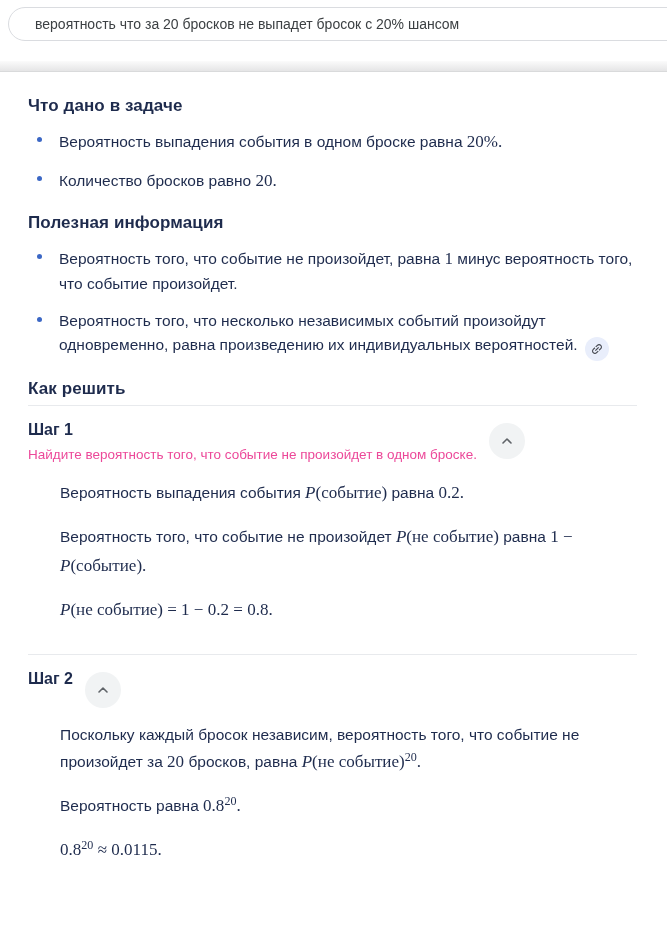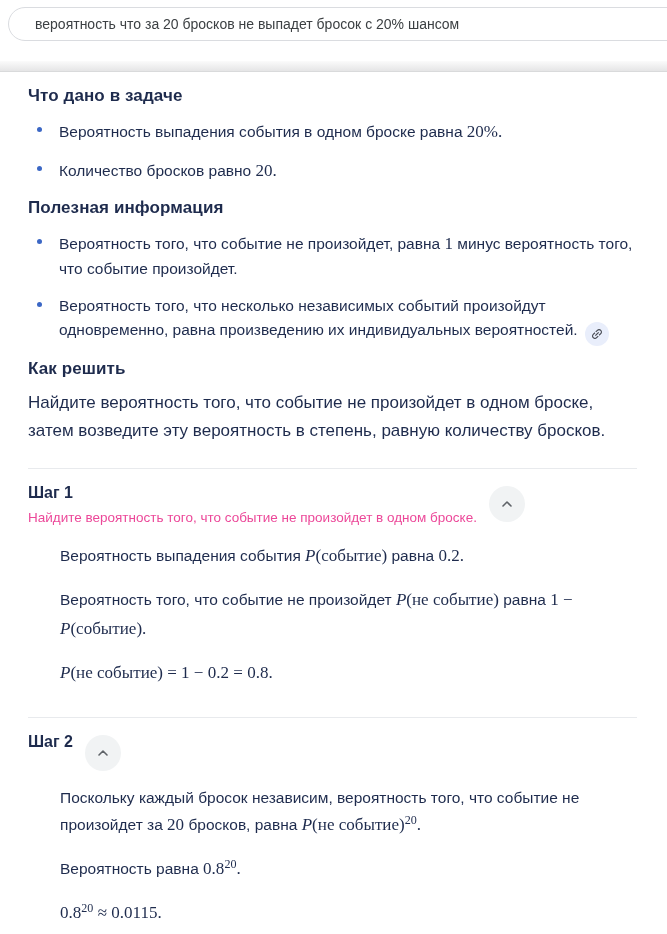--- a/index.html
+++ b/index.html
@@ -25,21 +25,21 @@
   }
   .header-shadow {
     height:11px; margin-top:4px;
     background:linear-gradient(#fbfbfb, #e5e5e6);
     border-bottom:1px solid #d9dadb;
   }
   
   main { padding:6px 30px 0 28px; }
   .section-title {
     font-size:17px; font-weight:700; color:#1e2b4d;
-    margin:8px 0 6px 0; letter-spacing:.1px;
+    margin:18px 0 6px 0; letter-spacing:.1px;
   }
   ul.bullets { list-style:none; margin:2px 0 4px 0; padding:0; }
   li.bullet {
     position:relative; padding-left:31px; margin:13px 0;
     font-size:15.5px; line-height:1.55; color:#1e2b4d;
   }
   li.bullet::before {
     content:""; position:absolute; left:9px; top:8px;
     width:5px; height:5px; border-radius:50%; background:#3b67c5;
   }
@@ -107,21 +107,20 @@
           <svg width="14" height="14" viewBox="0 0 24 24" fill="#44474f">
             <path d="M3.9 12c0-1.71 1.39-3.1 3.1-3.1h4V7H7c-2.76 0-5 2.24-5 5s2.24 5 5 5h4v-1.9H7c-1.71 0-3.1-1.39-3.1-3.1zM8 13h8v-2H8v2zm9-6h-4v1.9h4c1.71 0 3.1 1.39 3.1 3.1s-1.39 3.1-3.1 3.1h-4V17h4c2.76 0 5-2.24 5-5s-2.24-5-5-5z"></path>
           </svg>
         </button>
       </li>
     </ul>
   </section>
 
   <section>
     <h2 class="section-title">Как решить</h2>
-    <p class="howto-text">Найдите вероятность того, что событие не произойдет в одном броске, затем возведите эту вероятность в степень, равную количеству бросков.</p>
   </section>
 
   <hr class="divider">
 
   <section>
     <div class="step-header">
       <div>
         <h3 class="step-title">Шаг 1</h3>
         <div class="step-subtitle"><span class="seg-t">Найдите вероятность того, что событие не произойдет в одном броске.</span></div>
       </div>

